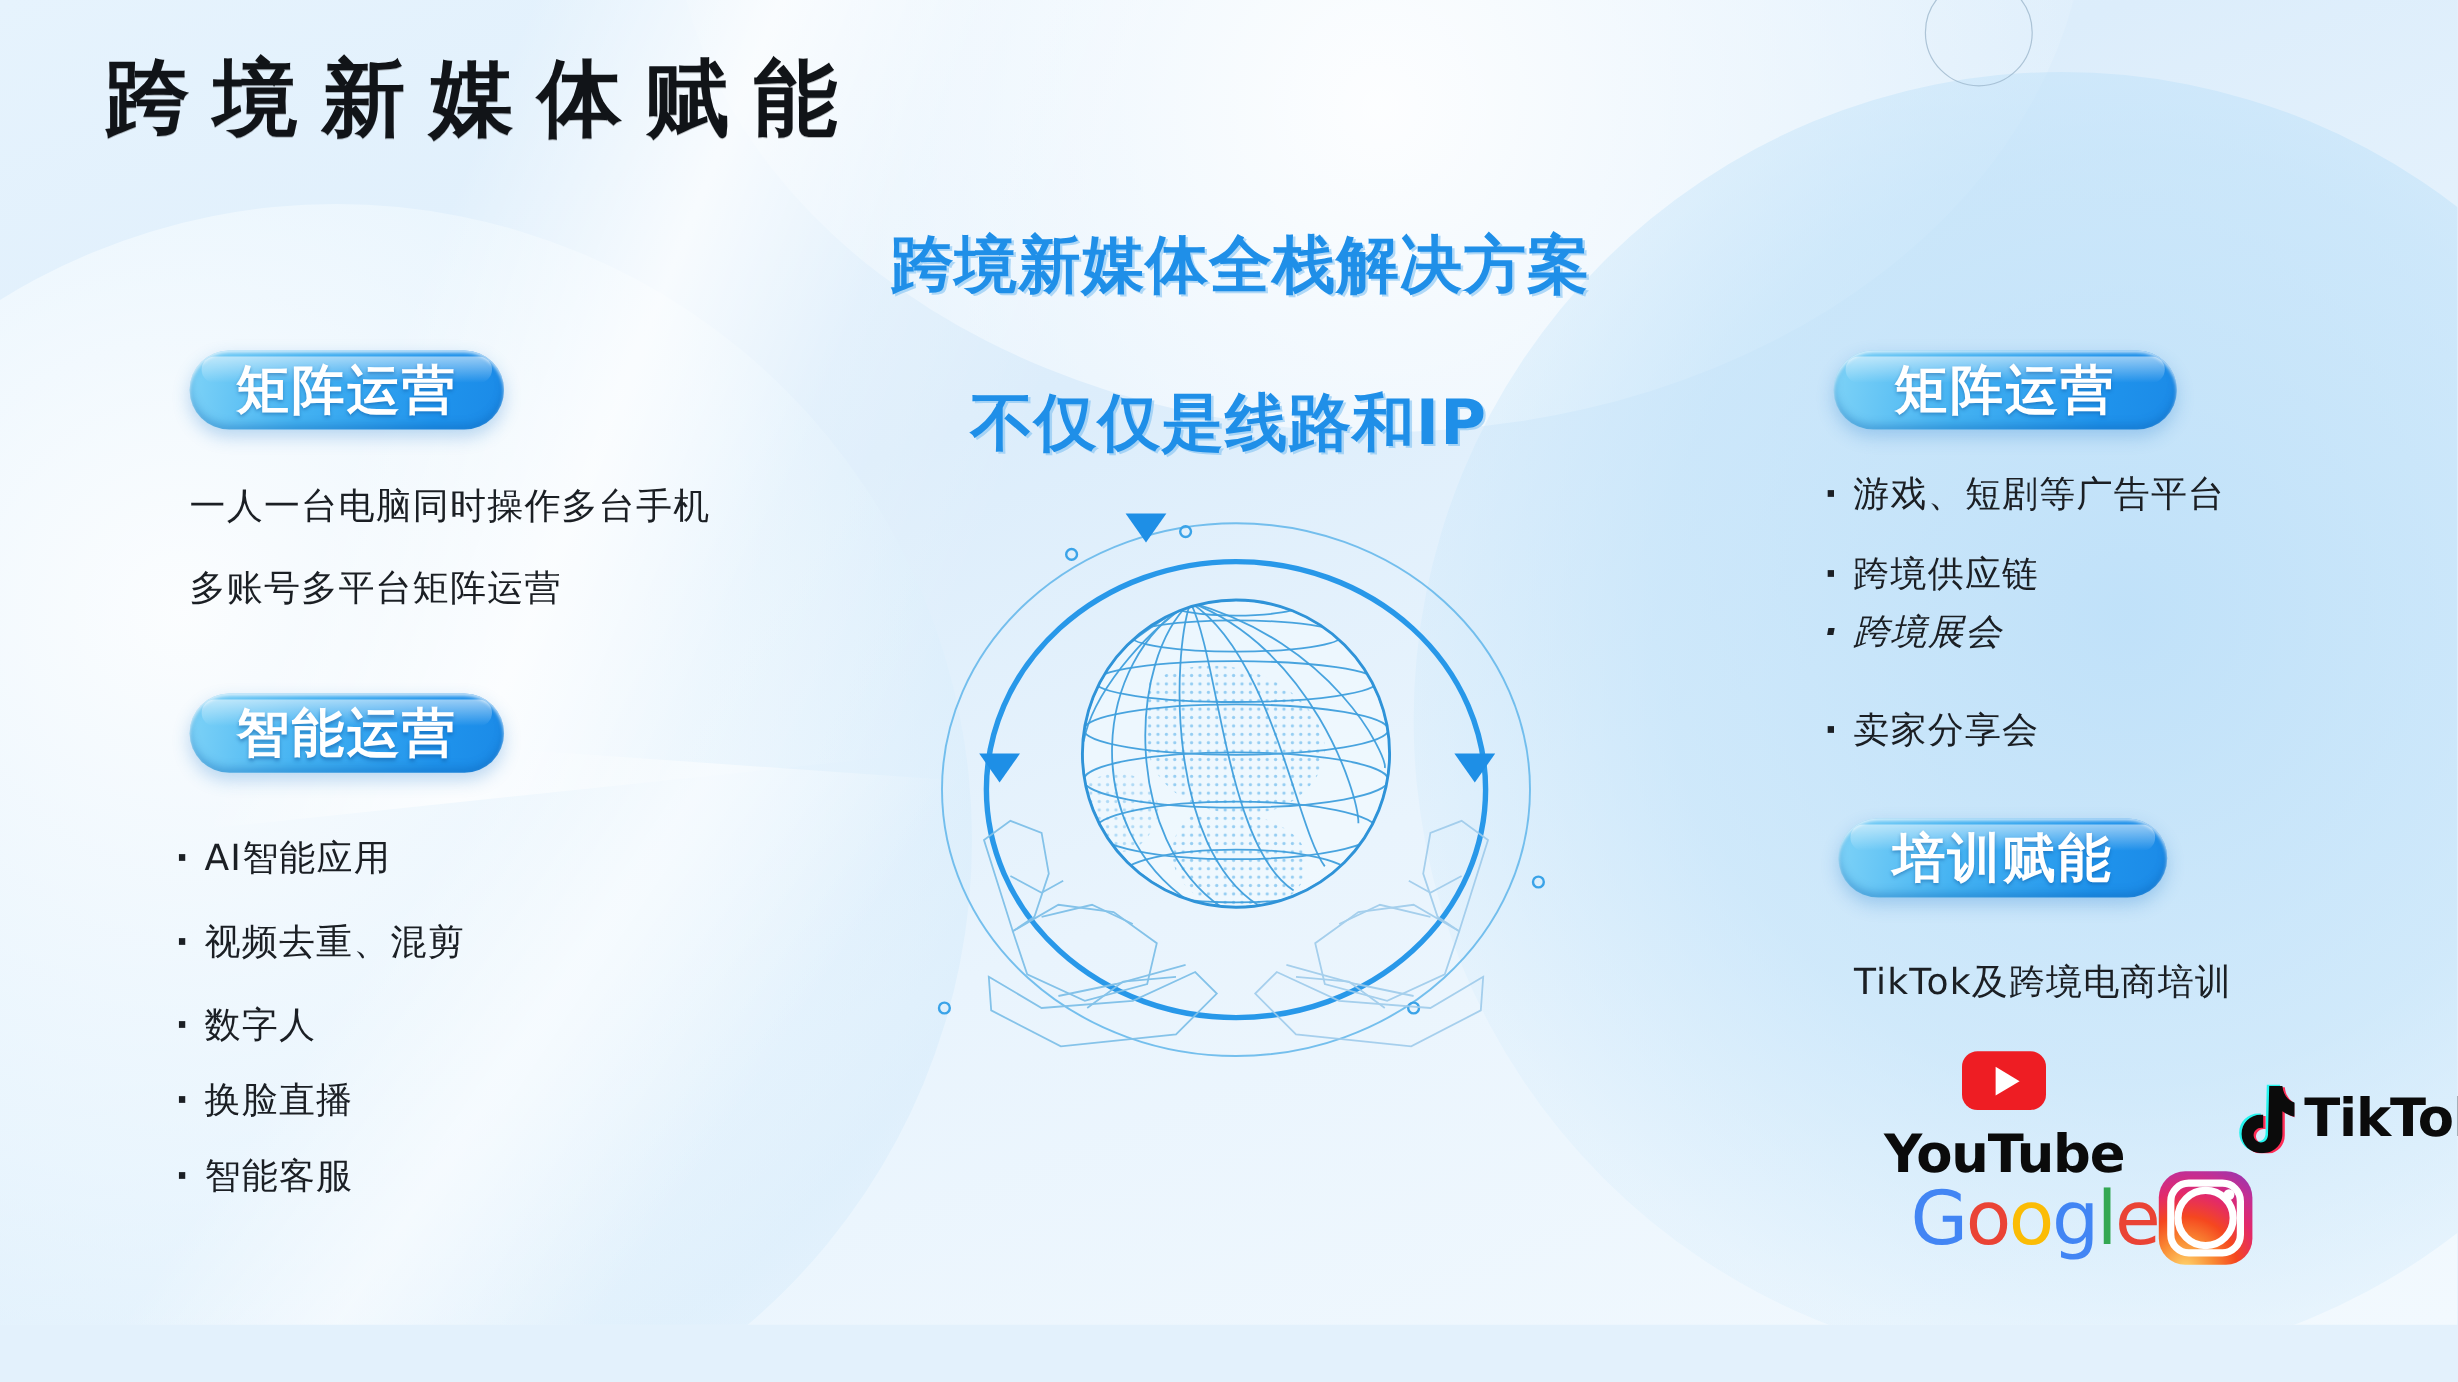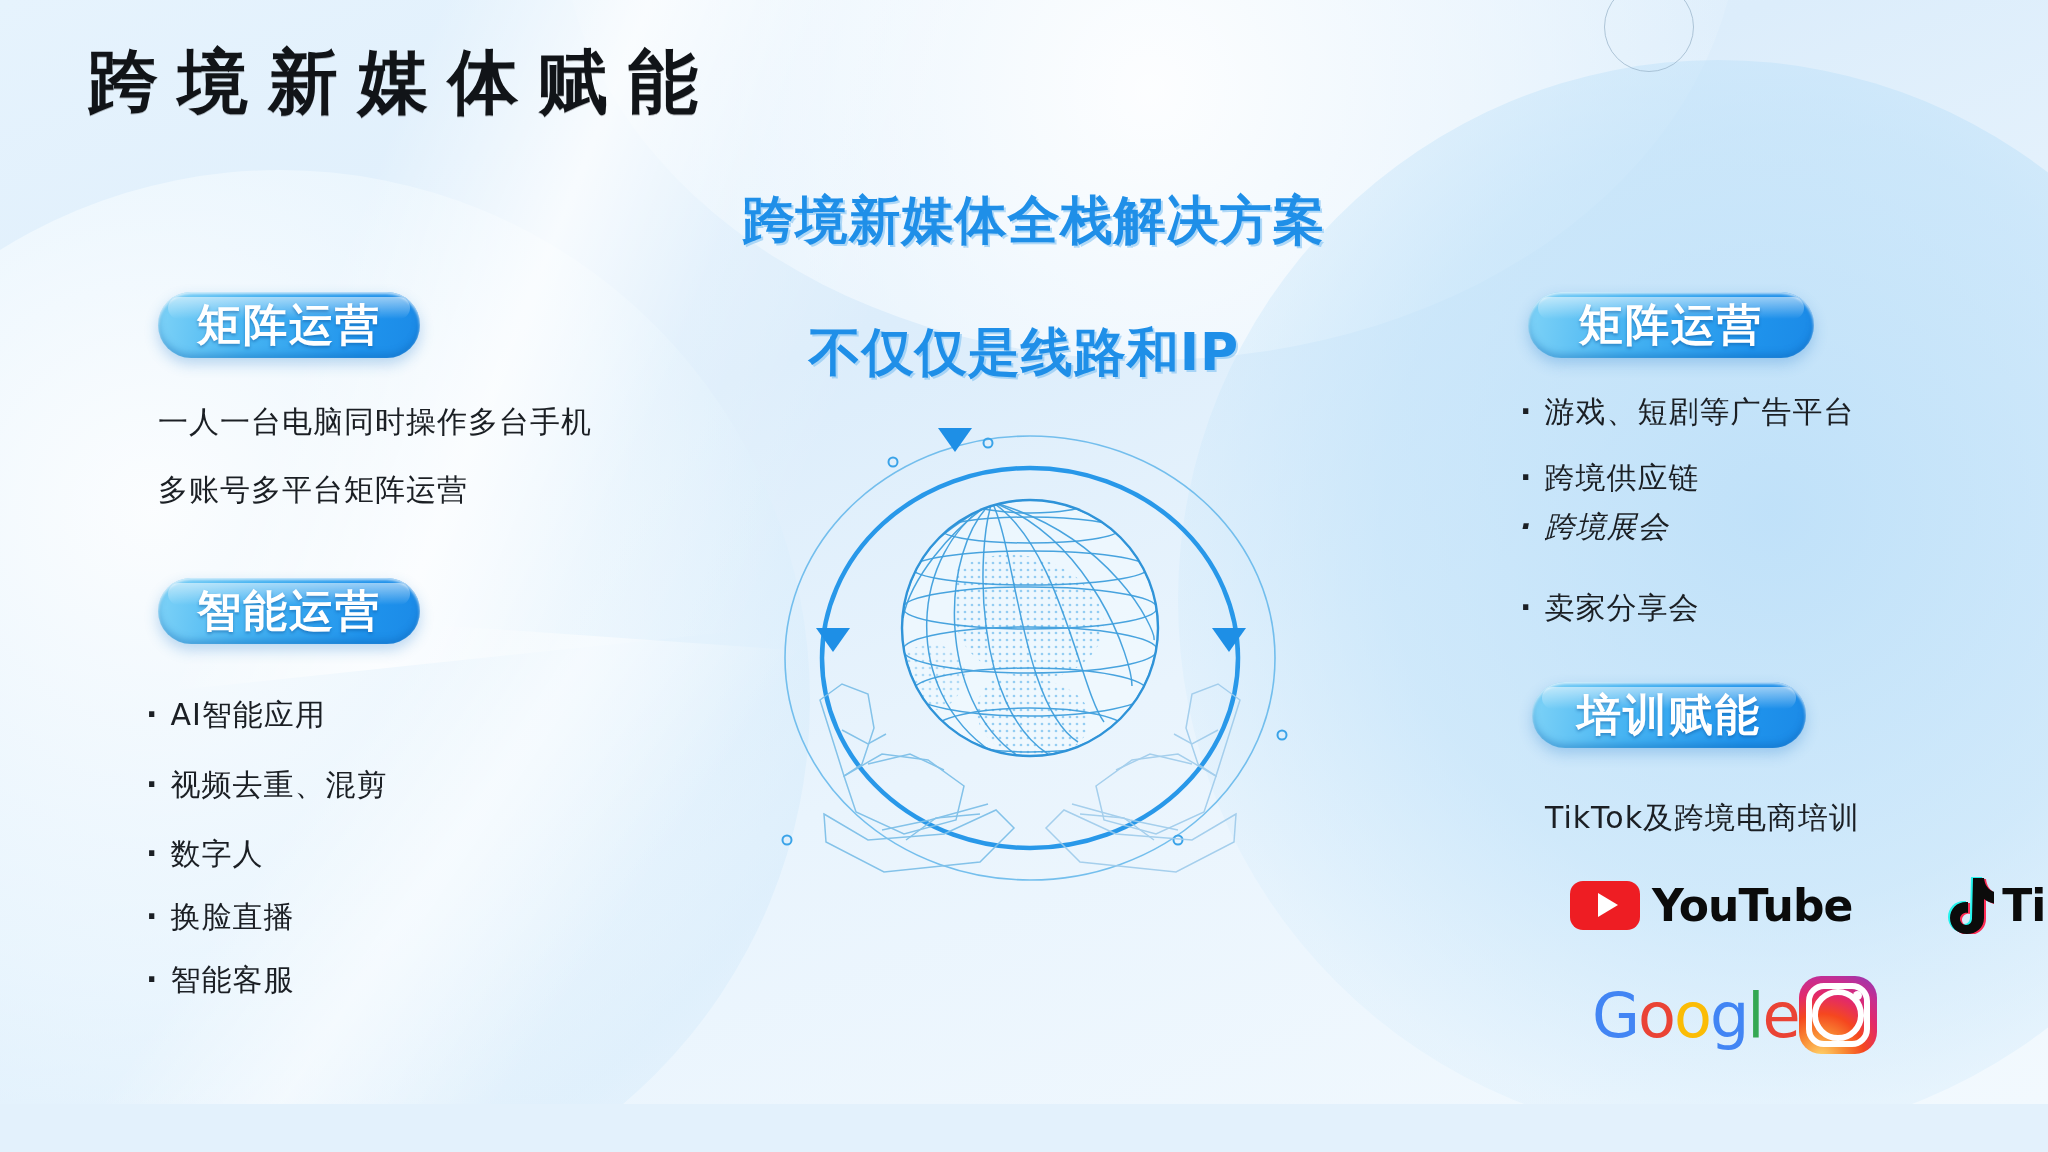--- a/index.html
+++ b/index.html
@@ -91,21 +91,21 @@
     position:absolute;color:#1b1f24;white-space:nowrap;
     font-size:30px;font-weight:400;letter-spacing:1px;
     font-family:"DejaVu Sans","Liberation Sans",sans-serif;
   }
   .txt.bullet::before{
     content:"·";margin-right:12px;color:#1b1f24;font-weight:700;
   }
 
   
   .logo-row{position:absolute;display:flex;align-items:center;}
-  .yt{display:flex;align-items:center;gap:12px;}
+  .yt{display:flex;align-items:center;gap:12px;flex-direction:column;}
   .yt-badge{
     width:70px;height:49px;background:#ee1d23;border-radius:13px;
     display:flex;align-items:center;justify-content:center;
   }
   .yt-tri{
     width:0;height:0;border-left:20px solid #fff;
     border-top:12px solid transparent;border-bottom:12px solid transparent;
     margin-left:5px;
   }
   .yt-word{font-size:44px;font-weight:900;color:#0b0b0b;letter-spacing:-1px;

